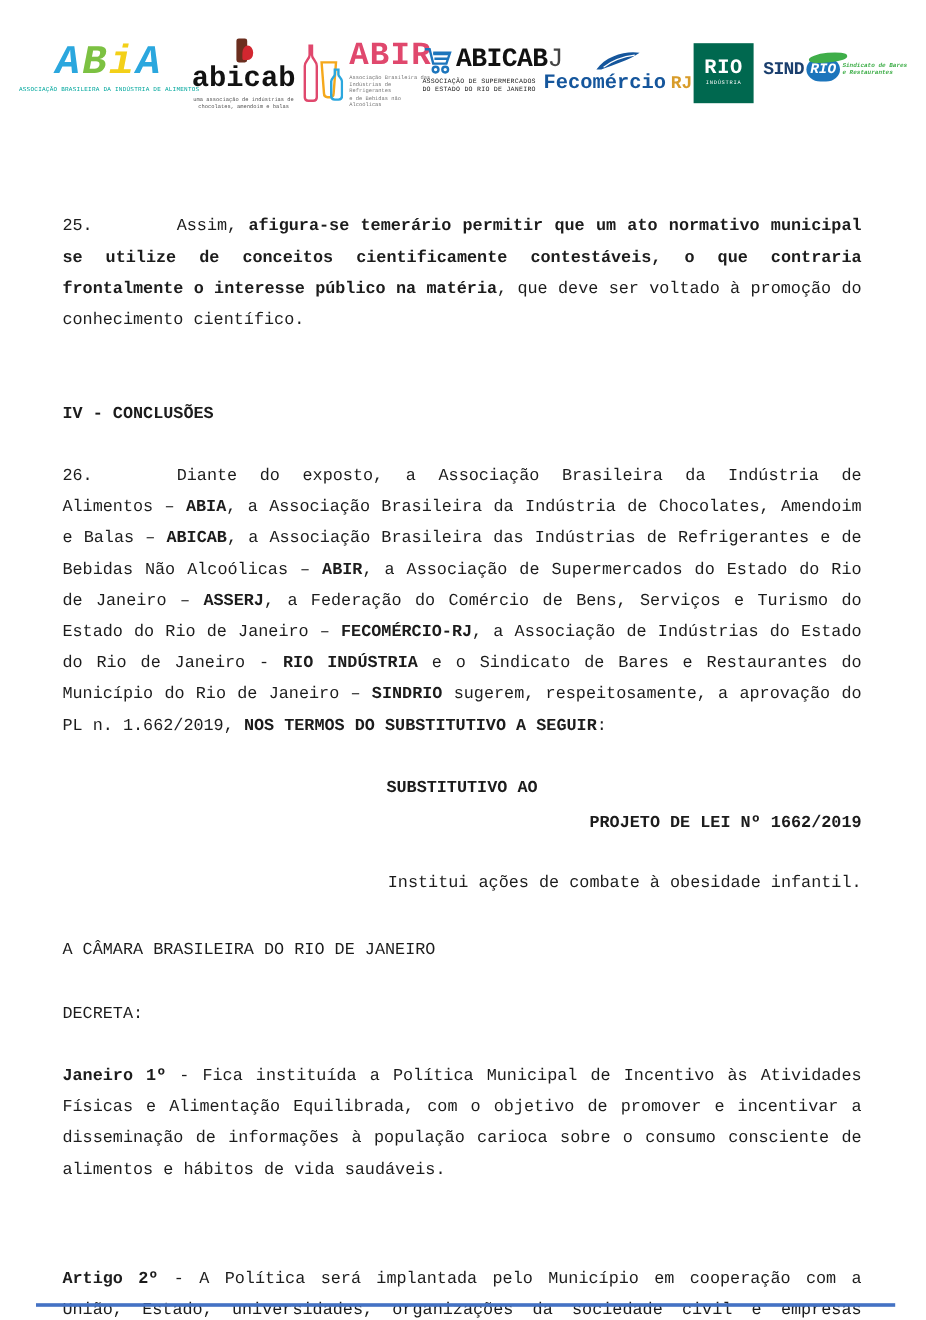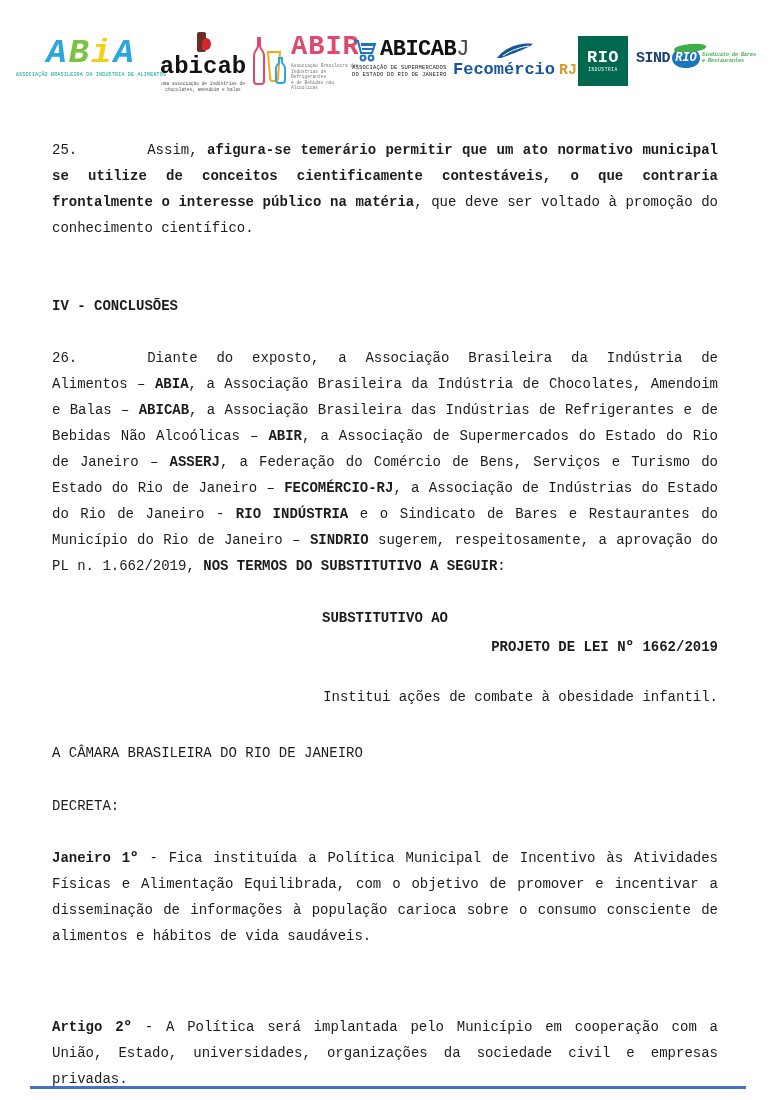--- a/index.html
+++ b/index.html
@@ -59,21 +59,21 @@
 
   
   .logo-sindrio { left:636px; top:20px; width:120px; flex-direction:row; align-items:center; gap:2px; }
   .sind-prefix { font-weight:bold; font-size:15px; color:var(--sind-navy); letter-spacing:-0.5px; }
   .sind-rio-badge { position:relative; width:36px; height:20px; background:var(--sind-blue); border-radius:50%/60%; display:flex; align-items:center; justify-content:center; }
   .sind-rio-badge .wave { position:absolute; top:-4px; left:2px; width:32px; height:8px; background:var(--sind-green); border-radius:50% 50% 40% 40%; transform:rotate(-6deg); }
   .sind-rio-text { position:relative; color:#fff; font-weight:bold; font-style:italic; font-size:12px; z-index:1; }
   .sind-tagline { font-size:5px; line-height:6px; color:var(--sind-green); font-weight:bold; font-style:italic; white-space:nowrap; }
 
   
-  .textblock { position:absolute; left:52px; width:666px; font-size:14px; line-height:26px; }
+  .textblock { position:absolute; left:52px; width:666px; font-size:14px; line-height:26px;margin-top:39px; }
   .justify { text-align:justify; }
   .tab { display:inline-block; width:70px; }
   .b, .rich b { font-weight:bold; }
 
   .p25 { top:137px; }
   .sec-heading { top:293px; font-size:14px; font-weight:bold; }
   .p26 { top:345px; }
   .title-line1 { top:605px; text-align:center; font-weight:bold; }
   .title-line2 { top:634px; text-align:right; font-weight:bold; }
   .ementa { top:684px; text-align:right; }

